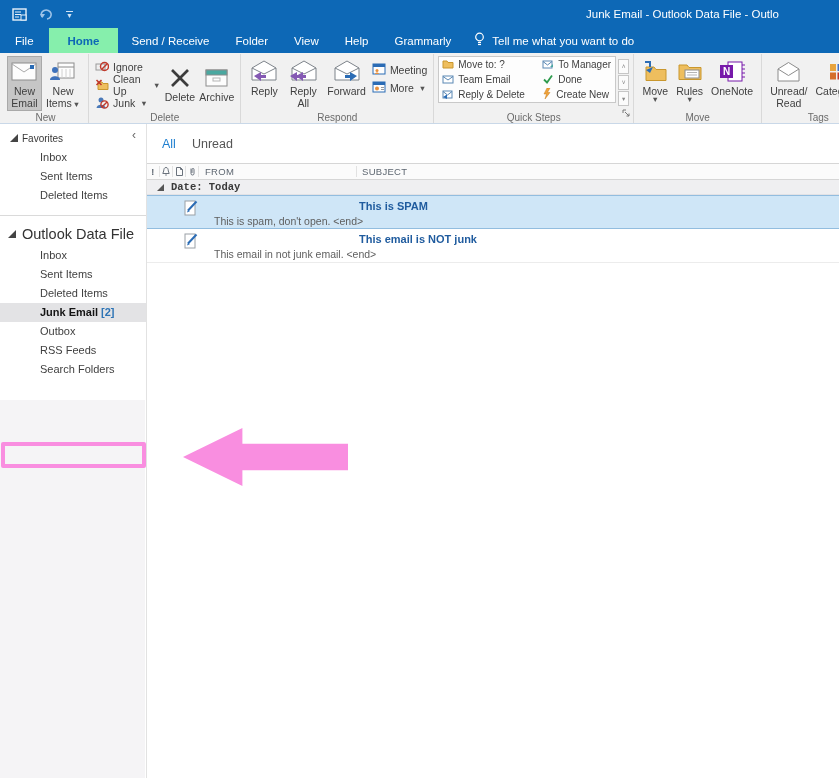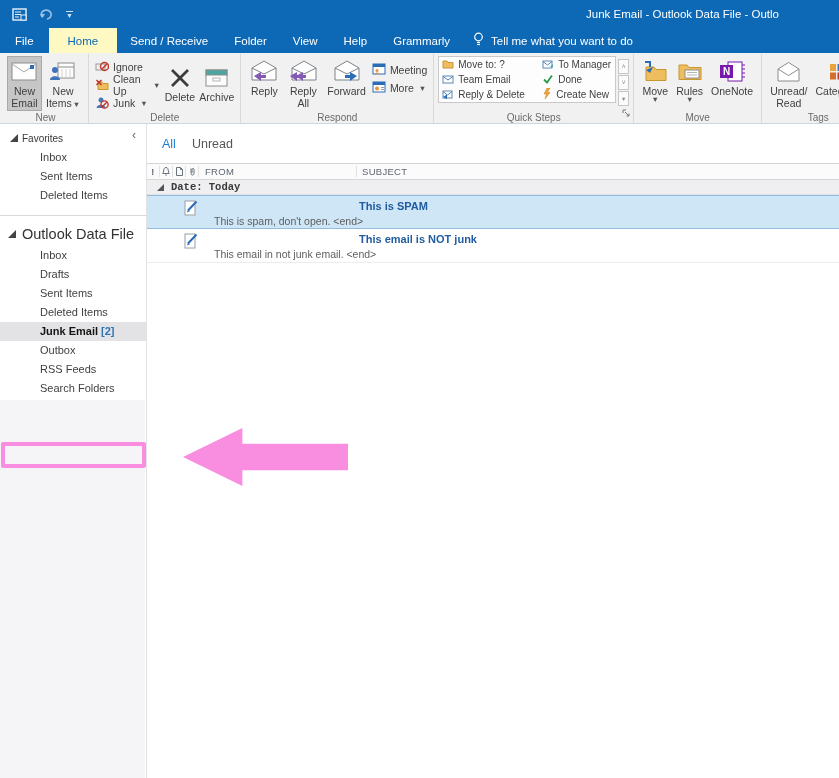--- a/index.html
+++ b/index.html
@@ -11,21 +11,21 @@
   .qat { display:flex; align-items:center; gap:12px; padding-left:12px; }
   .qat .qbtn { display:flex; align-items:center; }
   .qat-caret { display:flex; flex-direction:column; align-items:center; color:#cfe3f5; font-size:7px; line-height:4px; }
   .qat-caret .bar { width:7px; border-top:1px solid #cfe3f5; margin-bottom:2px; }
   .win-title { position:absolute; left:586px; top:0; height:28px; line-height:28px; width:250px; color:#fff; font-size:11.5px; white-space:nowrap; overflow:hidden; }
 
   
   .tabrow { position:absolute; left:0; top:28px; width:839px; height:25px; background:#0d68b6; display:flex; align-items:stretch; font-size:11.5px; color:#fff; }
   .tab { display:flex; align-items:center; padding:0 13px; cursor:default; }
   .tab.file { padding:0 15px; }
-  .tab.active { background:#fef9c3; color:#0d68b6; padding:0 19px; }
+  .tab.active { background:#86efac; color:#0d68b6; padding:0 19px;font-weight:bold; }
   .tellme { display:flex; align-items:center; gap:7px; padding:0 10px; }
 
   
   .ribbon { position:absolute; left:0; top:53px; width:839px; height:71px; background:#f1f1f1; border-bottom:1px solid #c9d8e8; display:flex; padding:1px 2px 0 3px; }
   .rgroup { position:relative; border-right:1px solid #d9d9d9; padding:2px 4px 13px 4px; display:flex; align-items:flex-start; }
   .glabel { position:absolute; bottom:0; left:0; right:0; text-align:center; font-size:10px; color:#6b6b6b; }
   .rbtn { display:flex; flex-direction:column; align-items:center; padding:2px 3px 0 3px; min-width:30px; font-size:10.5px; color:#3f3f3f; text-align:center; line-height:1.18; border:1px solid transparent; }
   .rbtn .ic { height:25px; display:flex; align-items:center; margin-bottom:1px; }
   .rbtn.pressed { background:#c6c6c6; border-color:#a9a9a9; }
   .ml { white-space:pre-line; }
@@ -417,21 +417,20 @@
 
     <div class="sb-div"></div>
 
     <div class="sb-h2">
       <svg width="8" height="8" viewBox="0 0 8 8">
           <polygon points="8,0 8,8 0,8" fill="#444"></polygon>
         </svg>
       <span>Outlook Data File</span>
     </div>
     <div class="sb-item">Inbox</div>
-    <div class="sb-item">Drafts</div>
     <div class="sb-item">Sent Items</div>
     <div class="sb-item">Deleted Items</div>
     <div class="sb-item junk">
       <span>Junk Email</span><span class="cnt">[2]</span>
     </div>
     <div class="sb-item">Outbox</div>
     <div class="sb-item">RSS Feeds</div>
     <div class="sb-item">Search Folders</div>
   </div>
 

